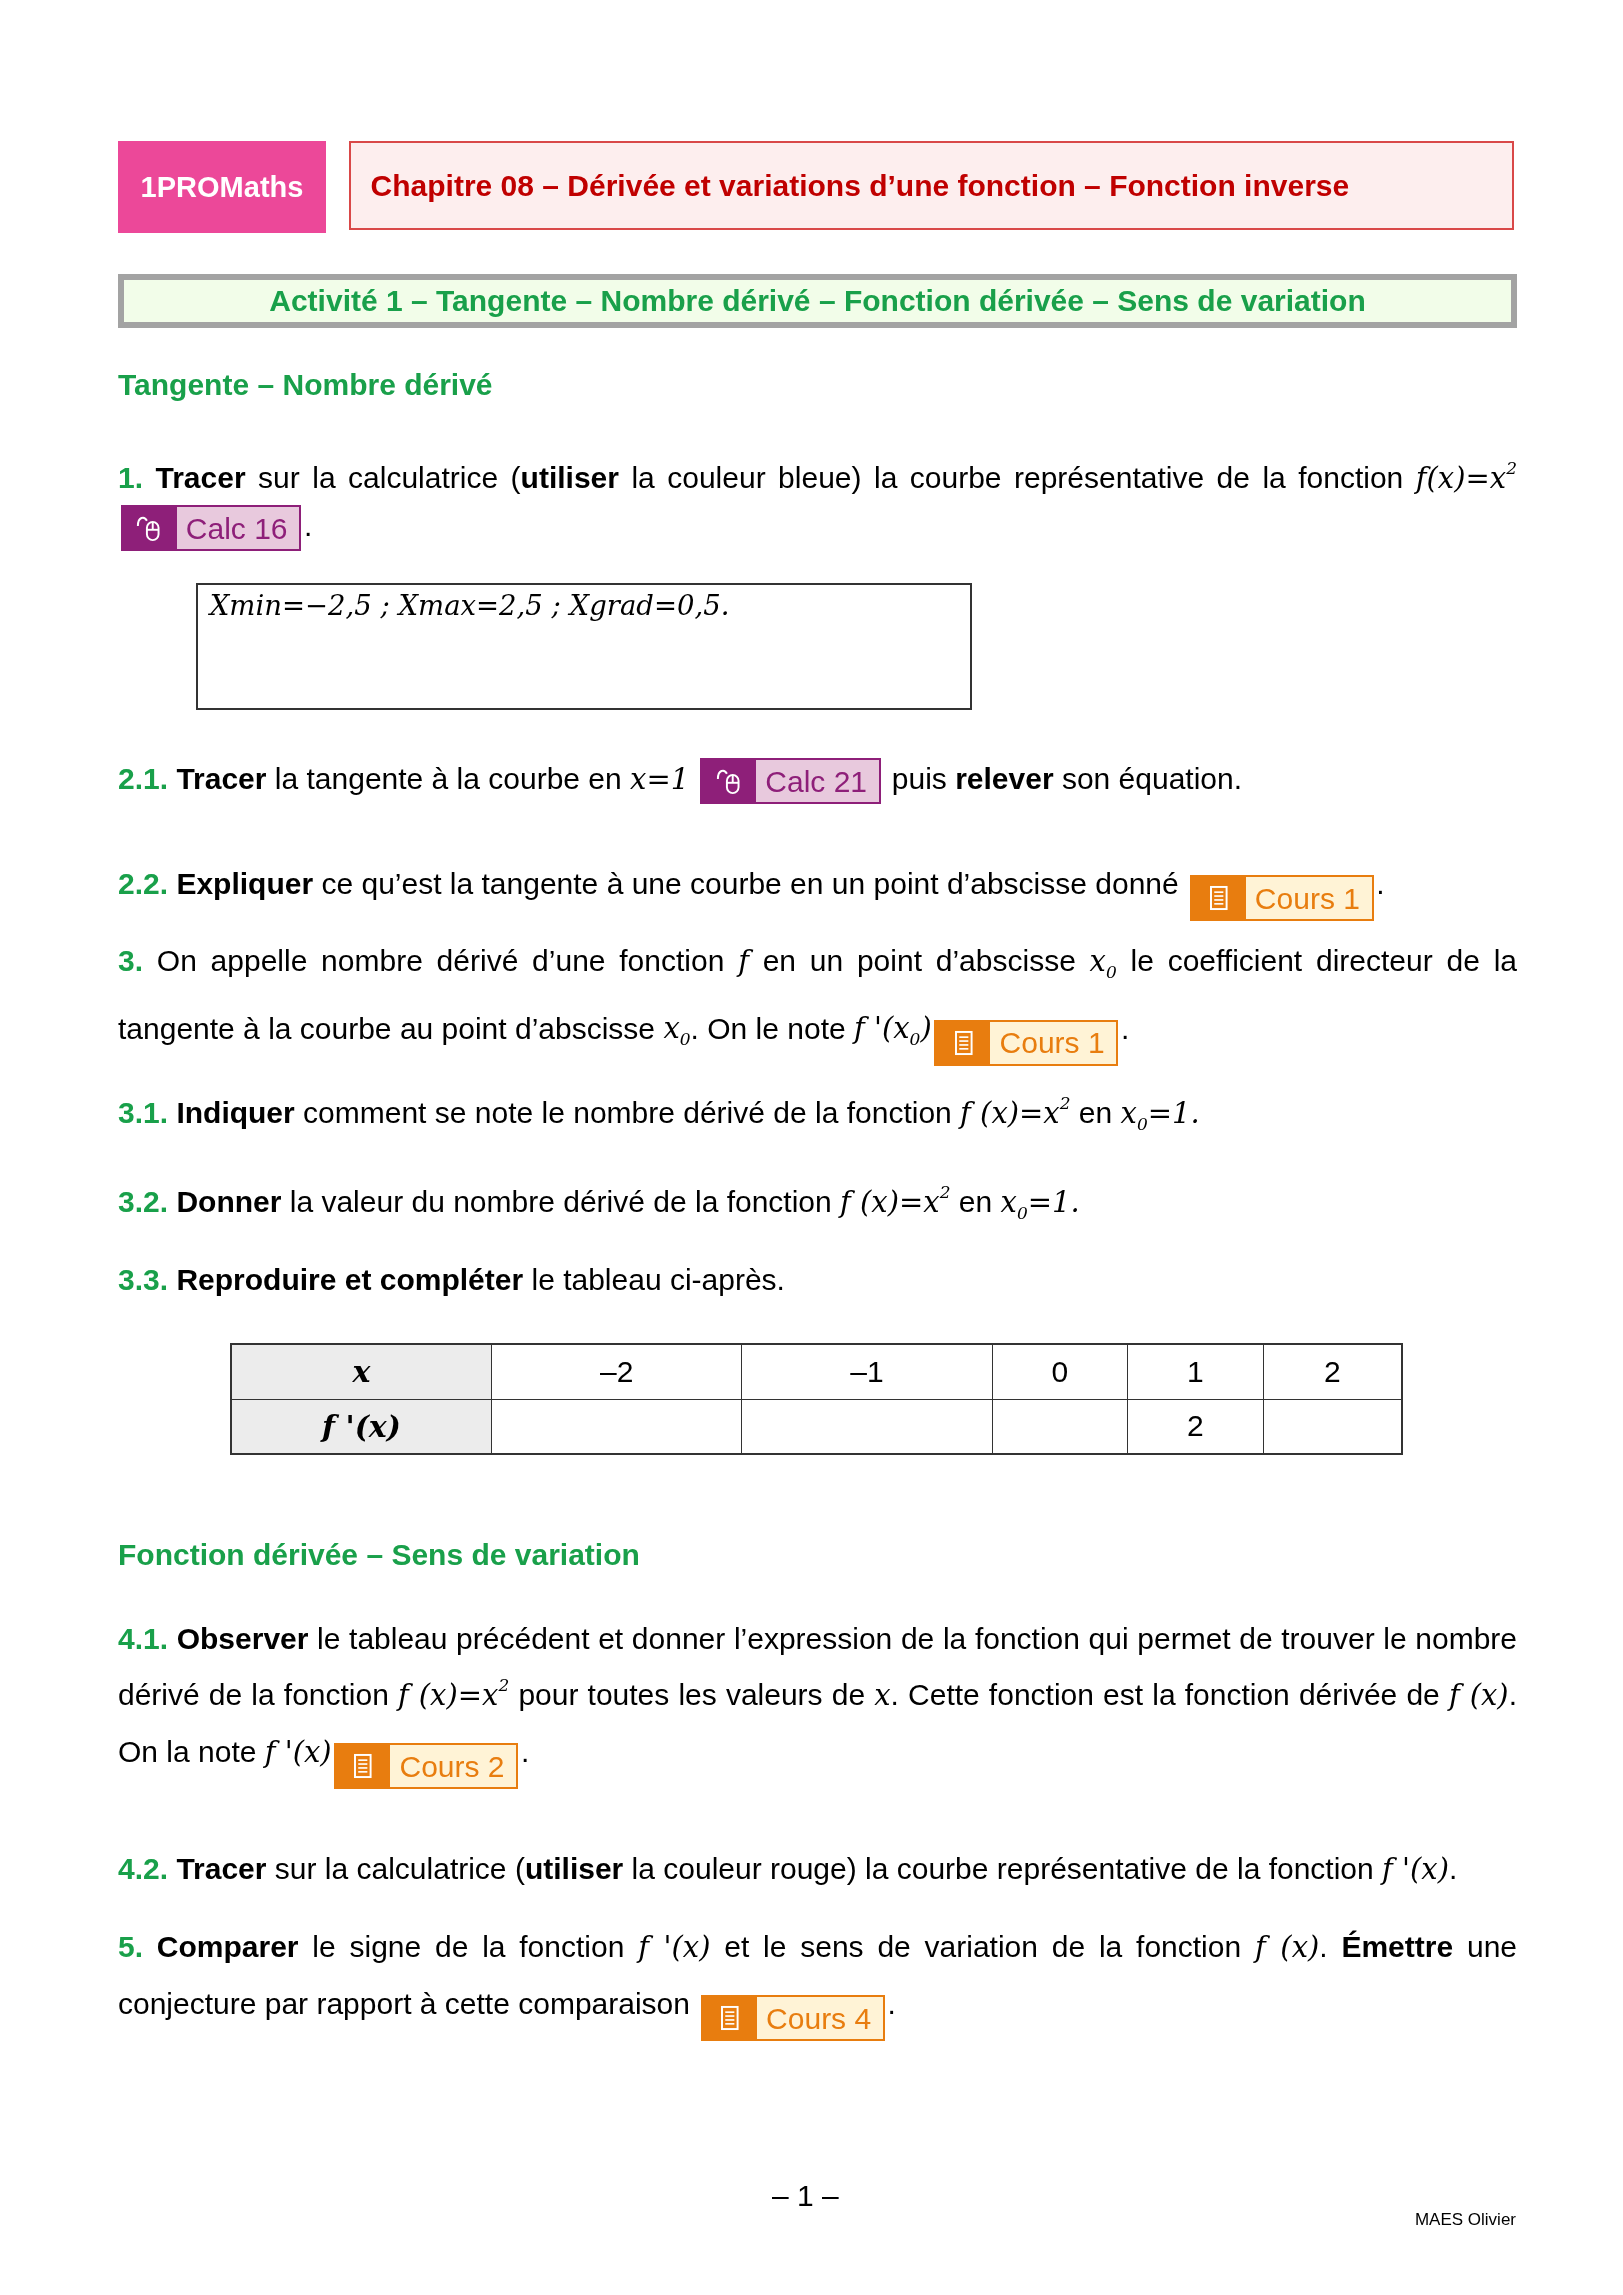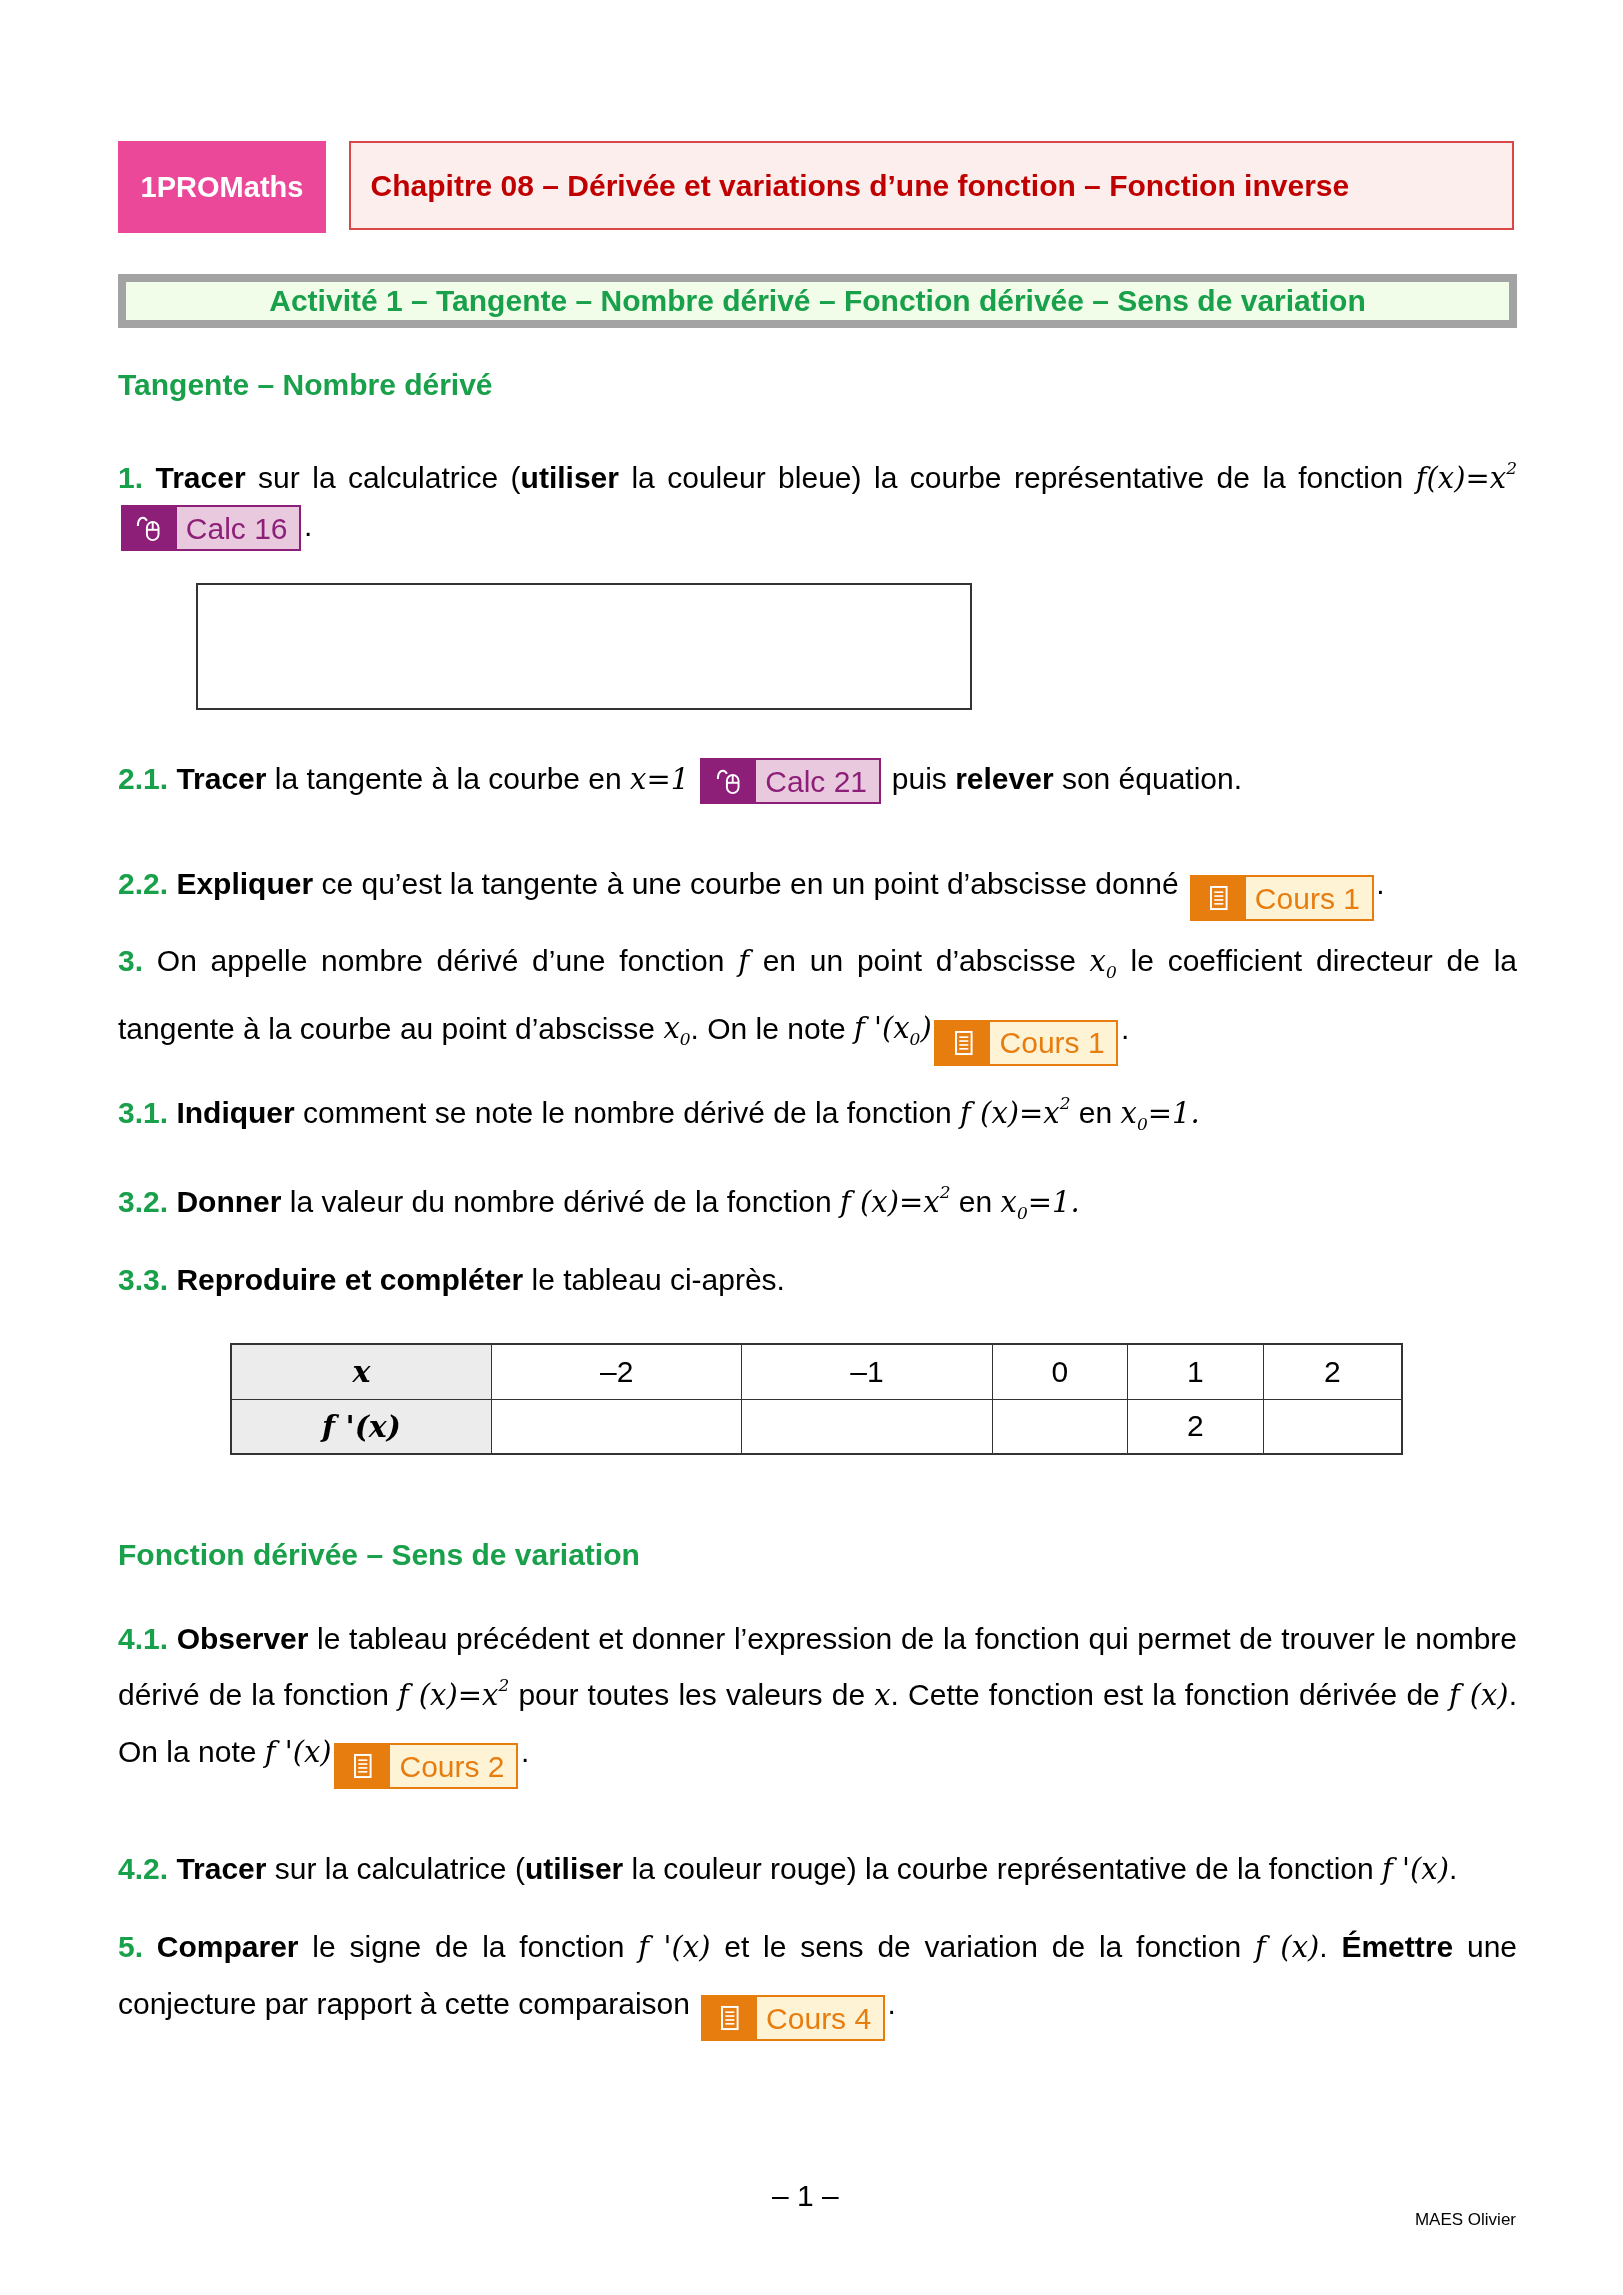--- a/index.html
+++ b/index.html
@@ -6,21 +6,21 @@
   body { width: 1623px; height: 2295px; position: relative; overflow: hidden;
          font-family: "Liberation Sans", sans-serif; color: #000; }
   .abs { position: absolute; }
   .grade-box { left: 118px; top: 141px; width: 208px; height: 92px; background: #ec4899;
                color: #fff; font-weight: bold; font-size: 29px; line-height: 37px;
                display: flex; align-items: center; justify-content: center; text-align: center; }
   .chapter-box { left: 349px; top: 141px; width: 1165px; height: 89px; background: #fdeeee;
                  border: 2px solid #d94848; color: #c00000; font-weight: bold; font-size: 30px;
                  display: flex; align-items: center; padding-left: 19.6px; box-sizing: border-box; }
   .activity-box { left: 118px; top: 274px; width: 1399px; height: 54px; background: #f2fde9;
-                  border: 8px solid #a3a3a3; color: #19a04a; font-weight: bold; font-size: 30px;
+                  border: 6px solid #a3a3a3; color: #19a04a; font-weight: bold; font-size: 30px;
                   display: flex; align-items: center; justify-content: center; box-sizing: border-box; }
   .section-title { left: 118px; color: #19a04a; font-weight: bold; font-size: 30px; }
   .para { left: 118px; width: 1399px; font-size: 30px; line-height: 47px; text-align: justify; }
   .line { left: 118px; font-size: 30px; white-space: nowrap; line-height: 39px; }
   .num { color: #19a04a; font-weight: bold; }
   b { font-weight: bold; }
   .math { font-family: "DejaVu Serif", serif; font-style: italic; font-size: 29px; }
   .math-up { font-family: "DejaVu Serif", serif; font-size: 29px; }
   sup { font-size: 17px; vertical-align: 14.4px; }
   sub { font-size: 17px; vertical-align: -6.5px; }
@@ -73,20 +73,21 @@
           <rect x="18" y="14" width="18" height="28" rx="9" stroke="#fff" stroke-width="3" fill="none"></rect>
           <line x1="18" y1="26" x2="36" y2="26" stroke="#fff" stroke-width="3"></line>
           <line x1="27" y1="14" x2="27" y2="26" stroke="#fff" stroke-width="3"></line>
         </svg>
       </span>
       <span class="lbl">Calc 16</span>
     </span><span>.</span>
 </div>
 
 <div class="abs window-box">
+  <div class="row"><i>Xmin=−2,5 ; Xmax=2,5 ; Xgrad=0,5.</i></div>
 </div>
 
 <div class="abs line" style="top:758px;">
   <span class="num">2.1.</span>
   <b>Tracer</b><span> la tangente à la courbe en </span><span class="math">x=1</span>
   <span class="tag calc">
       <span class="ico">
         <svg width="29" height="31" viewBox="0 0 44 48">
           <path d="M4 20 C4 6,14 4,18 12" stroke="#fff" stroke-width="3" fill="none"></path>
           <rect x="18" y="14" width="18" height="28" rx="9" stroke="#fff" stroke-width="3" fill="none"></rect>

